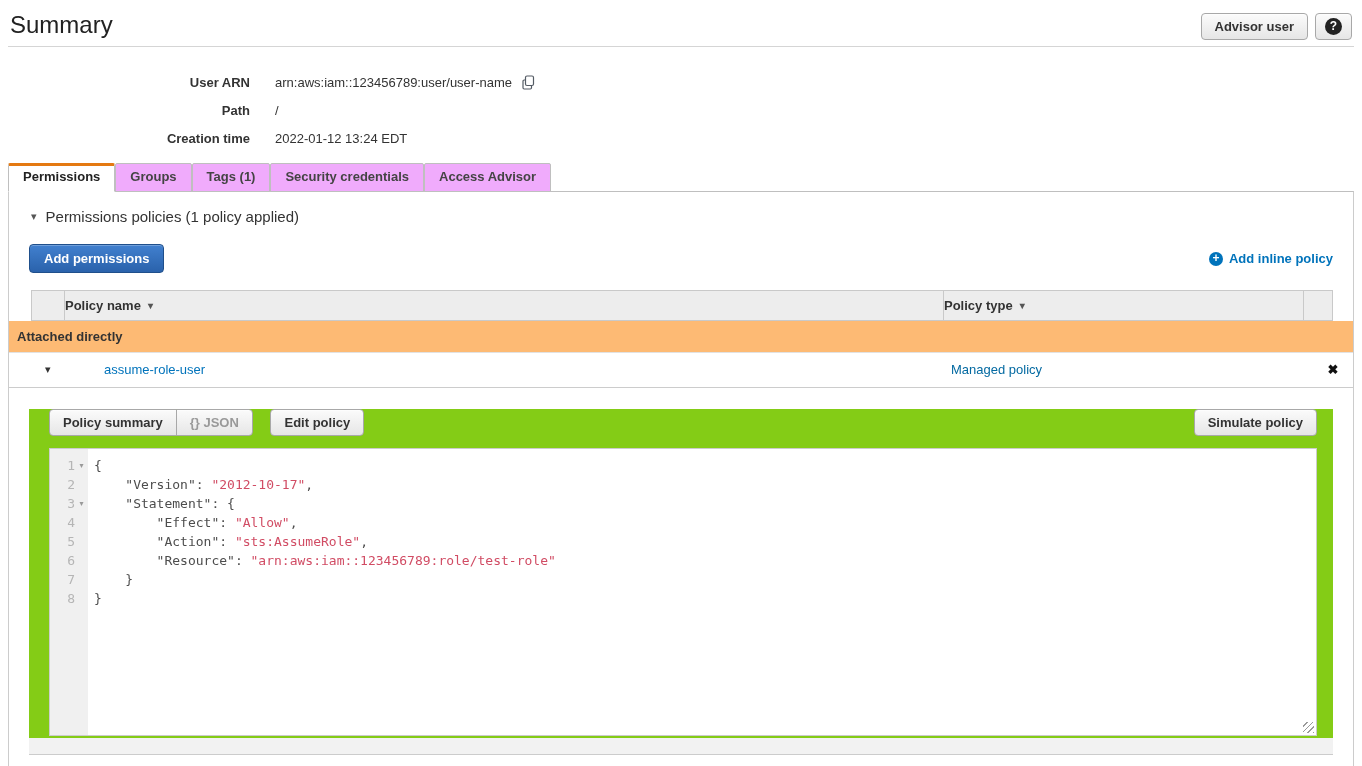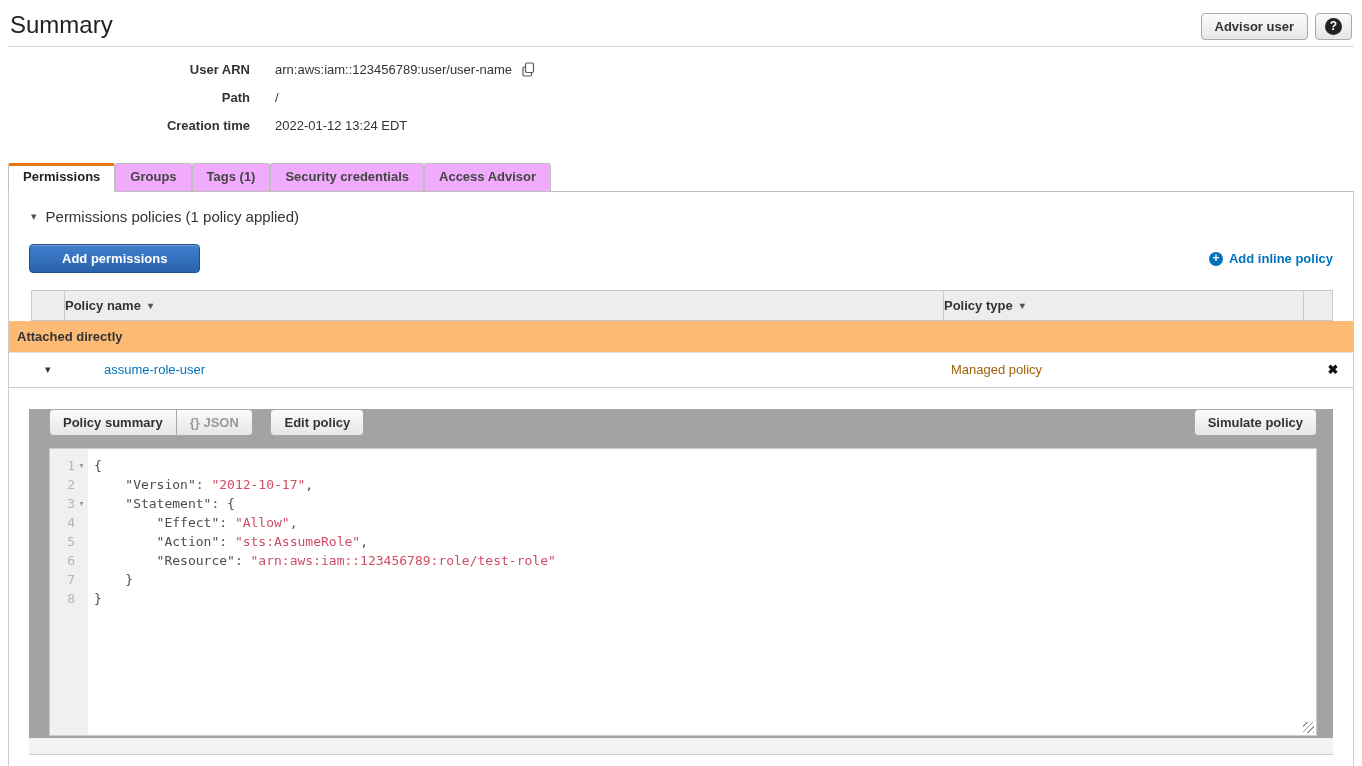--- a/index.html
+++ b/index.html
@@ -25,21 +25,21 @@
   .btn-help { padding: 4px 9px; }
   .q-circle {
     display: inline-block; width: 17px; height: 17px; border-radius: 50%;
     background: #222; color: #fff; font-size: 12px; font-weight: bold;
     line-height: 17px; text-align: center;
   }
   .rule { border: none; border-top: 1px solid #d5d5d5; margin: 0 8px; }
 
   
   .summary { margin-top: 15px; }
-  .field-row { display: flex; align-items: flex-start; height: 28px; }
+  .field-row { display: flex; align-items: flex-end; height: 28px; }
   .field-label { width: 250px; text-align: right; font-weight: bold; color: #333; flex: none; }
   .field-value { margin-left: 25px; color: #333; display: flex; align-items: center; }
   .copy-icon { margin-left: 9px; cursor: pointer; display: inline-flex; }
 
   
   .tab-bar { display: flex; align-items: flex-end; padding-left: 8px; margin-top: 17px; position: relative; z-index: 2; margin-bottom: -1px; }
   .tab {
     background: #f0abfc; border: 1px solid #bfbfbf; border-top-left-radius: 2px; border-top-right-radius: 2px;
     font-weight: bold; color: #444; padding: 6px 14px 7px; cursor: pointer; line-height: 14px;
   }
@@ -54,21 +54,21 @@
     height: 578px; overflow: hidden; background: #fff;
   }
   .section-head { display: flex; align-items: center; margin: 16px 0 0 22px; cursor: pointer; }
   .caret { font-size: 11px; color: #555; line-height: 11px; }
   .section-title { font-size: 15px; font-weight: 400; color: #333; margin-left: 9px; }
 
   .actions-row { display: flex; justify-content: space-between; align-items: center; margin: 19px 20px 0 20px; }
   .btn-primary {
     background: linear-gradient(#4180cf, #2a62ab);
     border: 1px solid #1f4f8b; border-radius: 4px;
-    color: #fff; font-weight: bold; font-size: 13px; padding: 6px 32px; cursor: pointer;
+    color: #fff; font-weight: bold; font-size: 13px; padding: 6px 14px; cursor: pointer;
     font-family: "Liberation Sans", sans-serif;
     box-shadow: 0 1px 0 rgba(255,255,255,.25) inset;
   }
   .inline-link { display: flex; align-items: center; gap: 6px; color: #0073bb; font-weight: bold; cursor: pointer; text-decoration: none; }
   .plus-circle {
     width: 14px; height: 14px; border-radius: 50%; background: #0073bb; color: #fff;
     font-size: 12px; font-weight: bold; line-height: 13px; text-align: center; flex: none;
   }
 
   
@@ -79,25 +79,25 @@
   .th-spacer { width: 32px; padding: 7px 0; }
   .th-name { flex: 1; }
   .th-type { width: 360px; text-align: right; }
   .th-end { width: 29px; }
   .sort-caret { font-size: 10px; color: #555; margin-left: 7px; }
 
   .group-row { background: #fdba74; font-weight: bold; color: #333; padding: 8px 10px 8px 8px; border-bottom: 1px solid #e2e2e2; }
   .policy-row { display: flex; align-items: center; padding: 9px 0 10px; border-bottom: 1px solid #ccc; }
   .row-caret { margin-left: 36px; width: 14px; font-size: 11px; color: #333; cursor: pointer; }
   .policy-link { margin-left: 45px; flex: 1; color: #0073bb; text-decoration: none; cursor: pointer; }
-  .ptype { width: 370px; padding-left: 8px; color: #a16207; }
+  .ptype { width: 370px; padding-left: 8px; color: #0369a1; }
   .detach { width: 40px; text-align: center; font-size: 13px; color: #111; cursor: pointer; font-weight: bold; }
 
   
-  .expanded { margin: 0 20px; border-bottom: 1px solid #ccc; background: #a3a3a3; }
+  .expanded { margin: 0 20px; border-bottom: 1px solid #ccc; background: #84cc16; }
   .btn-row { display: flex; justify-content: space-between; align-items: center; margin: 21px 16px 0 20px; }
   .seg { display: inline-flex; }
   .seg .btn { border-radius: 0; }
   .seg .btn:first-child { border-top-left-radius: 4px; border-bottom-left-radius: 4px; }
   .seg .btn:last-child { border-top-right-radius: 4px; border-bottom-right-radius: 4px; margin-left: -1px; }
   .seg .btn.seg-muted { color: #999; }
   .btn-edit { margin-left: 14px; }
 
   .editor {
     position: relative; display: flex; margin: 12px 16px 0 20px; height: 288px;

